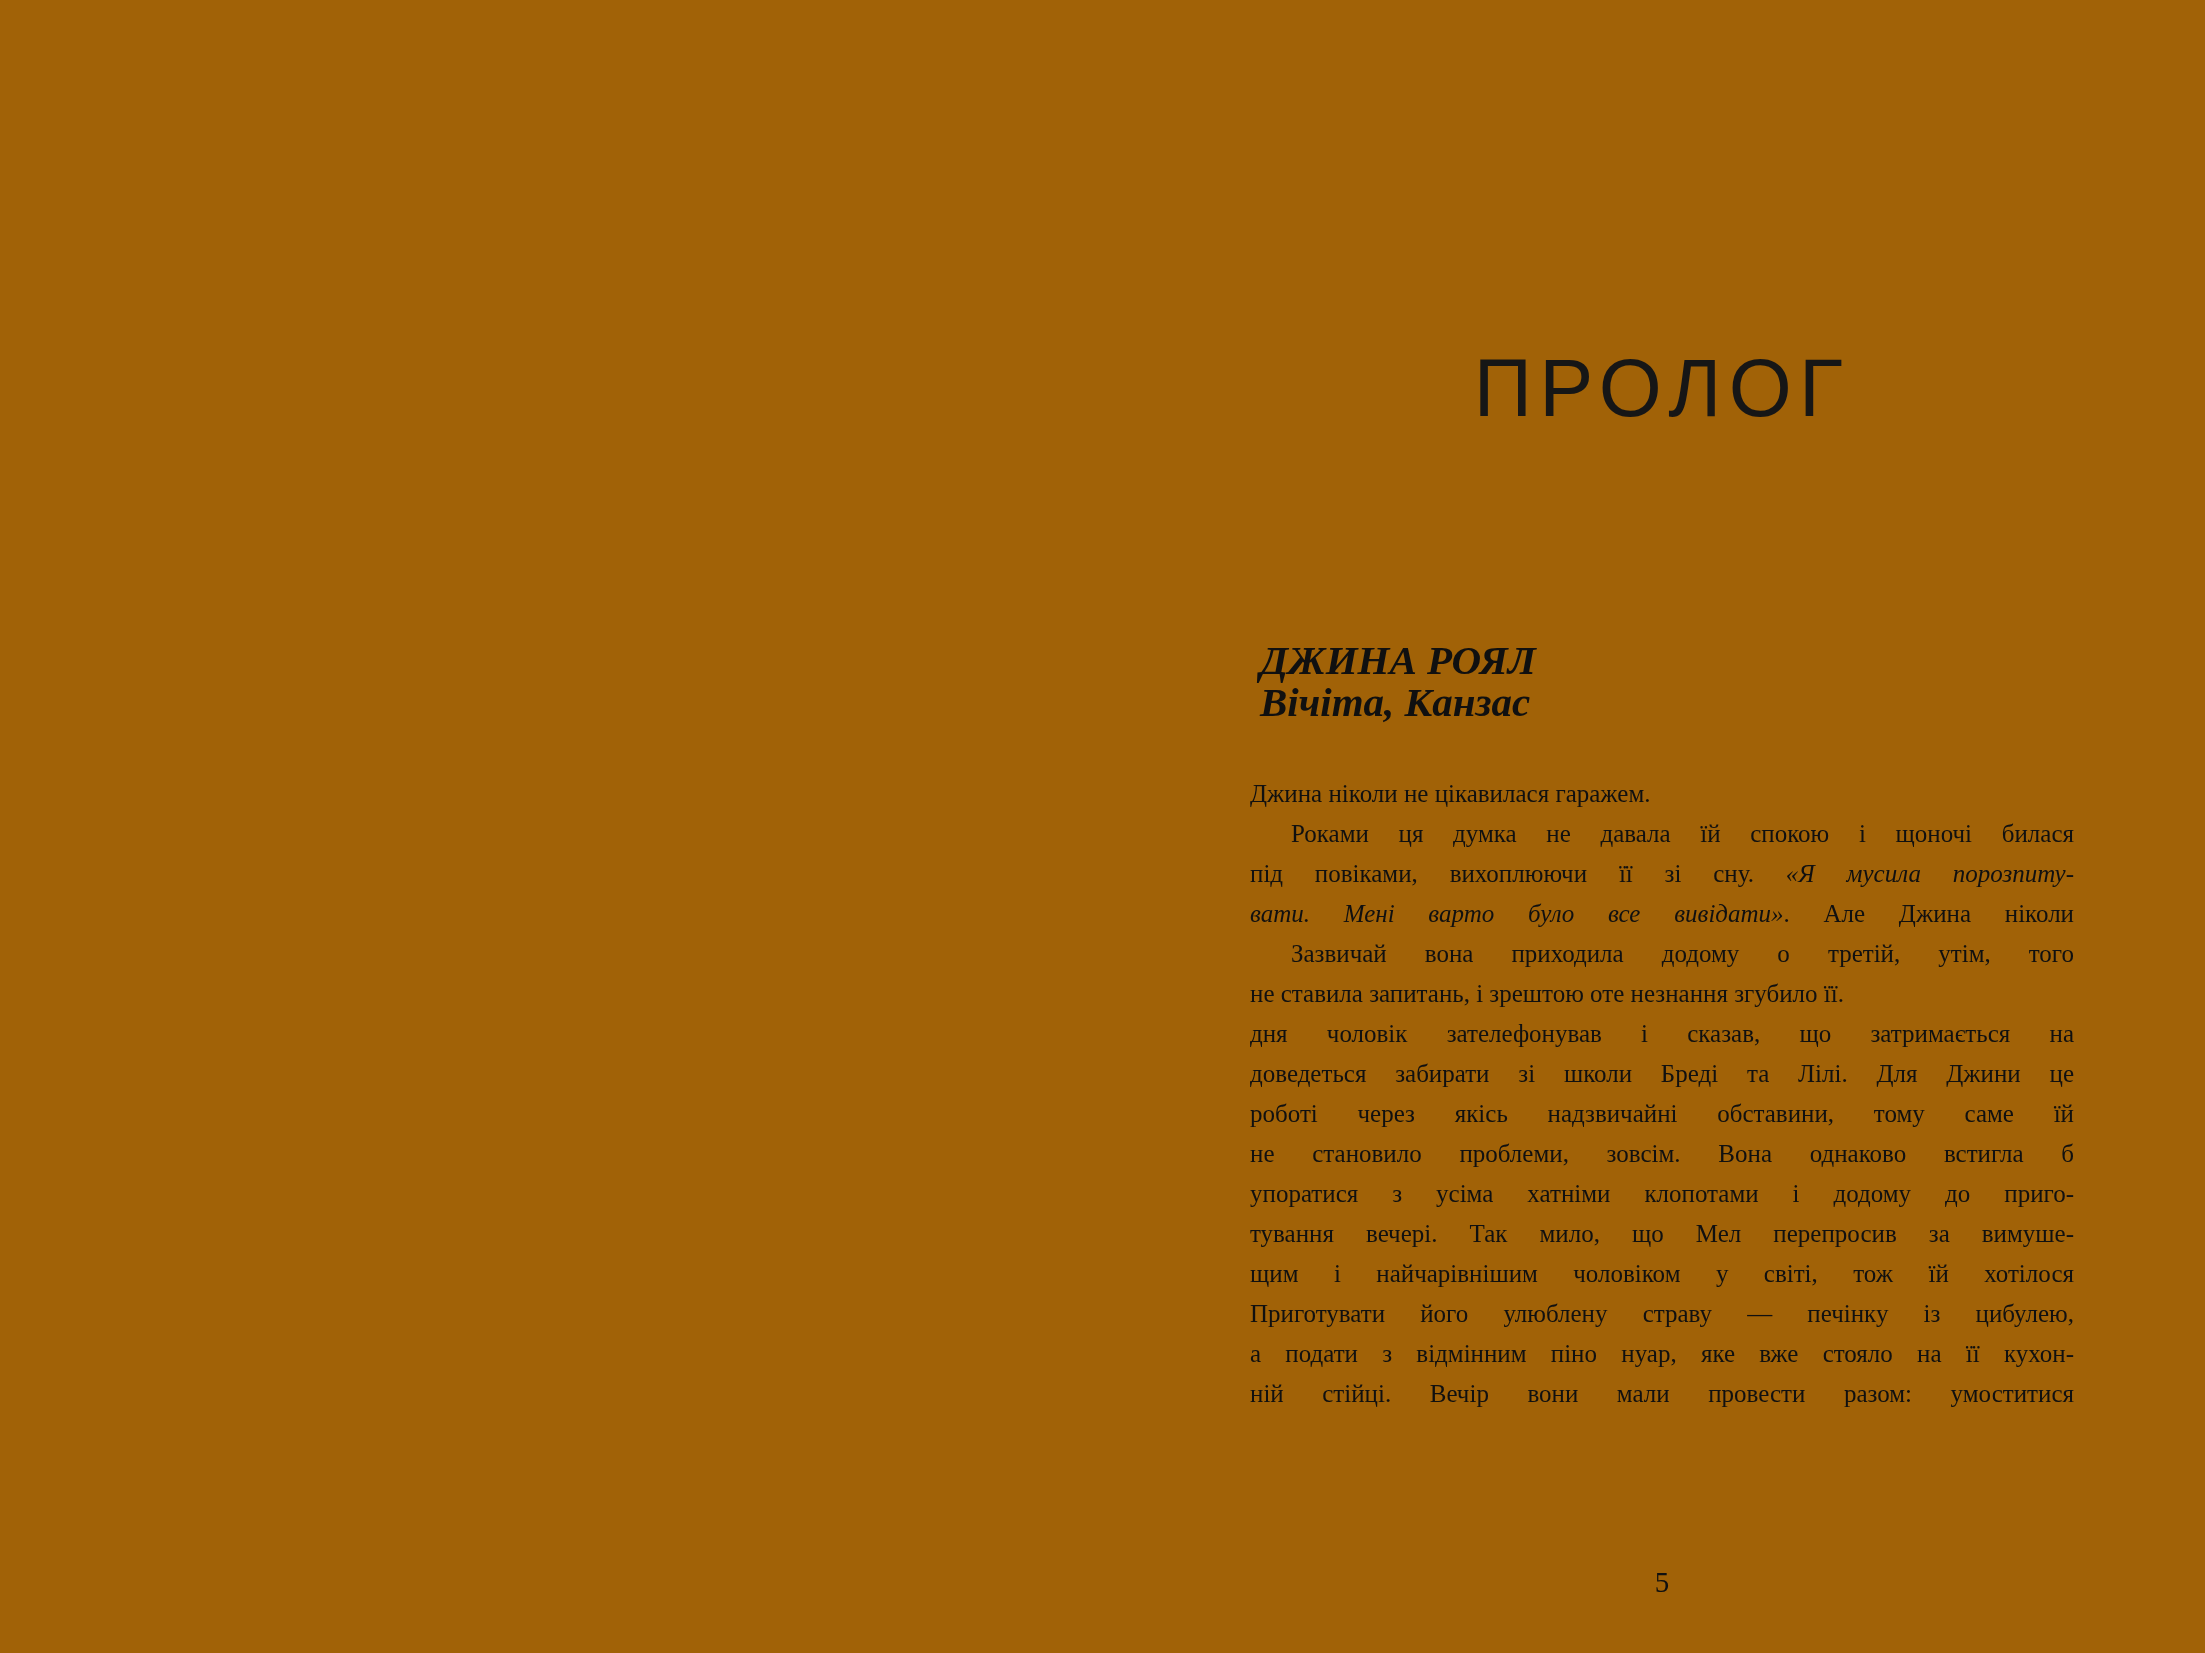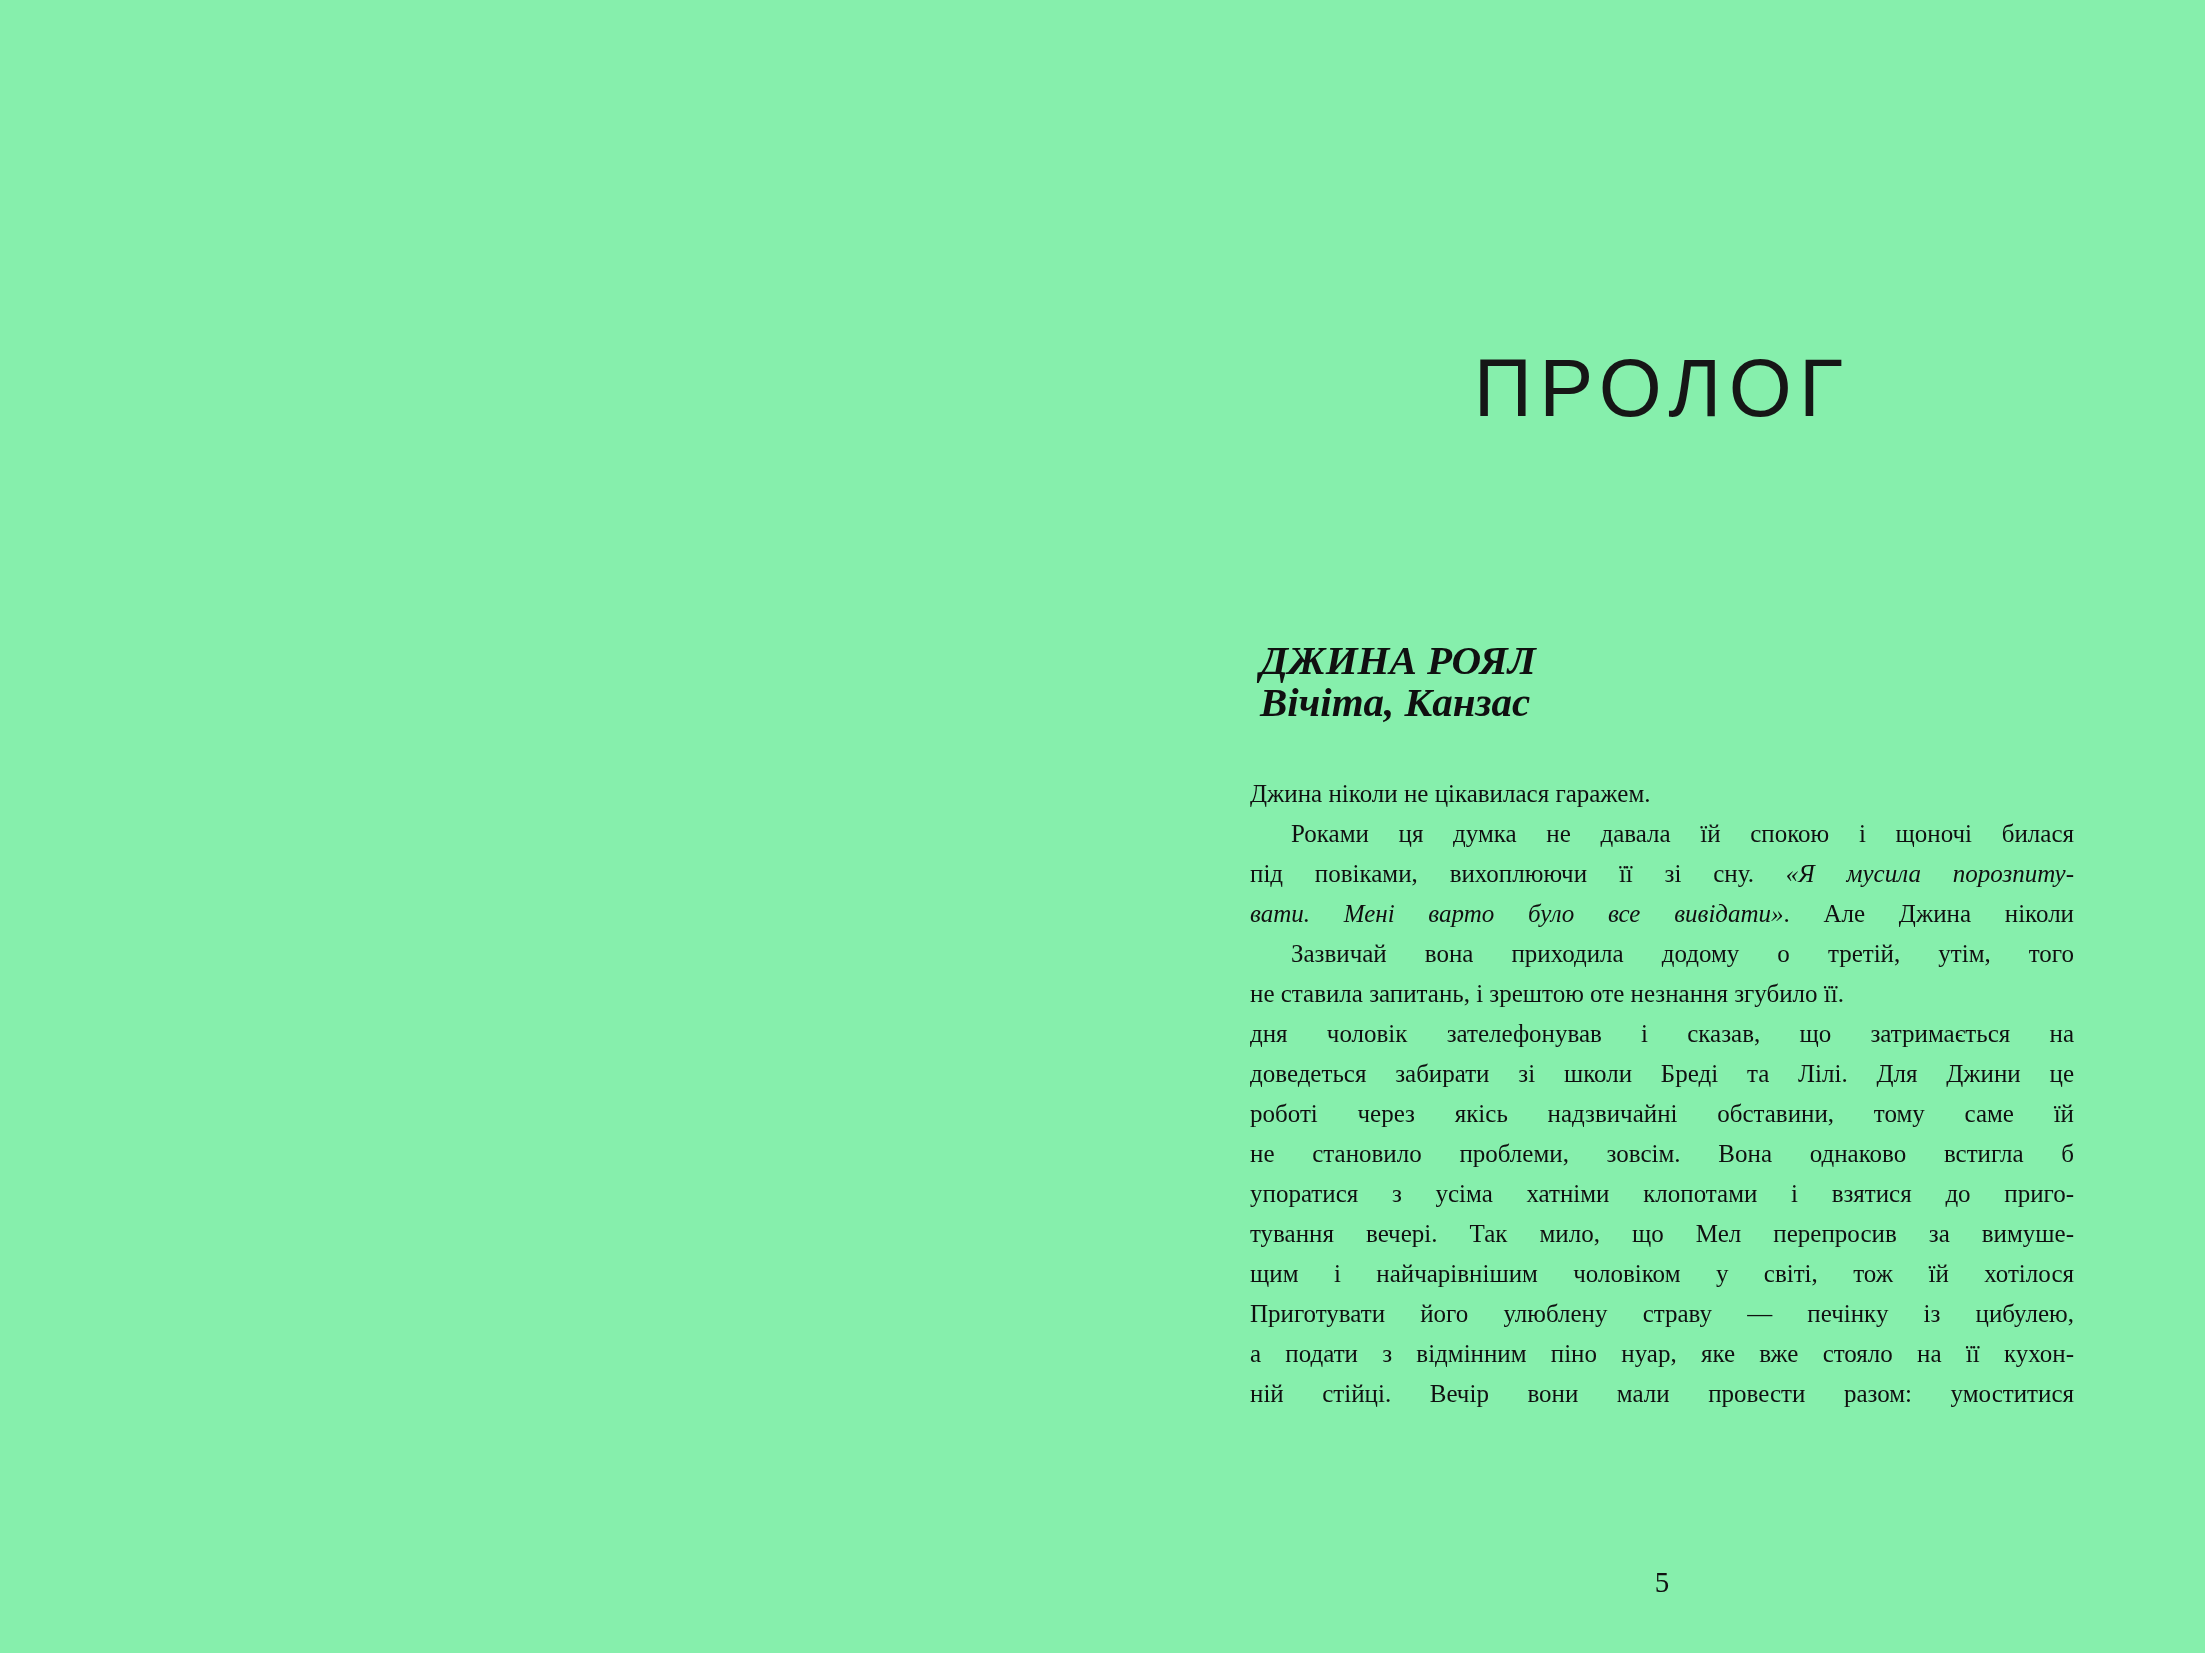--- a/index.html
+++ b/index.html
@@ -12,21 +12,21 @@
   }
   .book-spread {
     position: absolute;
     inset: 0;
     background: #ffffff;
   }
   .page {
     position: absolute;
     top: 0;
     height: 1654px;
-    background: #86efac;
+    background: #a16207;
   }
   .page-left  { left: 0; width: 1102px; }
   .page-right { left: 1102px; width: 1103px; }
 
   .text-column {
     position: absolute;
     left: 148px;            
     top: 0;
     width: 824px;
     height: 1654px;
@@ -119,21 +119,21 @@
           <div class="line last"><span>Джина ніколи не цікавилася гаражем.</span></div>
           <div class="line indent"><span>Роками ця думка не давала їй спокою і щоночі билася</span></div>
           <div class="line"><span>під повіками, вихоплюючи її зі сну. </span><em>«Я мусила порозпиту-</em></div>
           <div class="line"><em>вати. Мені варто було все вивідати»</em><span>. Але Джина ніколи</span></div>
           <div class="line indent"><span>Зазвичай вона приходила додому о третій, утім, того</span></div>
           <div class="line last"><span>не ставила запитань, і зрештою оте незнання згубило її.</span></div>
           <div class="line"><span>дня чоловік зателефонував і сказав, що затримається на</span></div>
           <div class="line"><span>доведеться забирати зі школи Бреді та Лілі. Для Джини це</span></div>
           <div class="line"><span>роботі через якісь надзвичайні обставини, тому саме їй</span></div>
           <div class="line"><span>не становило проблеми, зовсім. Вона однаково встигла б</span></div>
-          <div class="line"><span>упоратися з усіма хатніми клопотами і взятися до приго-</span></div>
+          <div class="line"><span>упоратися з усіма хатніми клопотами і додому до приго-</span></div>
           <div class="line"><span>тування вечері. Так мило, що Мел перепросив за вимуше-</span></div>
           <div class="line"><span>щим і найчарівнішим чоловіком у світі, тож їй хотілося</span></div>
           <div class="line"><span>Приготувати його улюблену страву — печінку із цибулею,</span></div>
           <div class="line"><span>а подати з відмінним піно нуар, яке вже стояло на її кухон-</span></div>
           <div class="line"><span>ній стійці. Вечір вони мали провести разом: умоститися</span></div>
         </div>
 
       <div class="page-number">5</div>
 
     </div>

